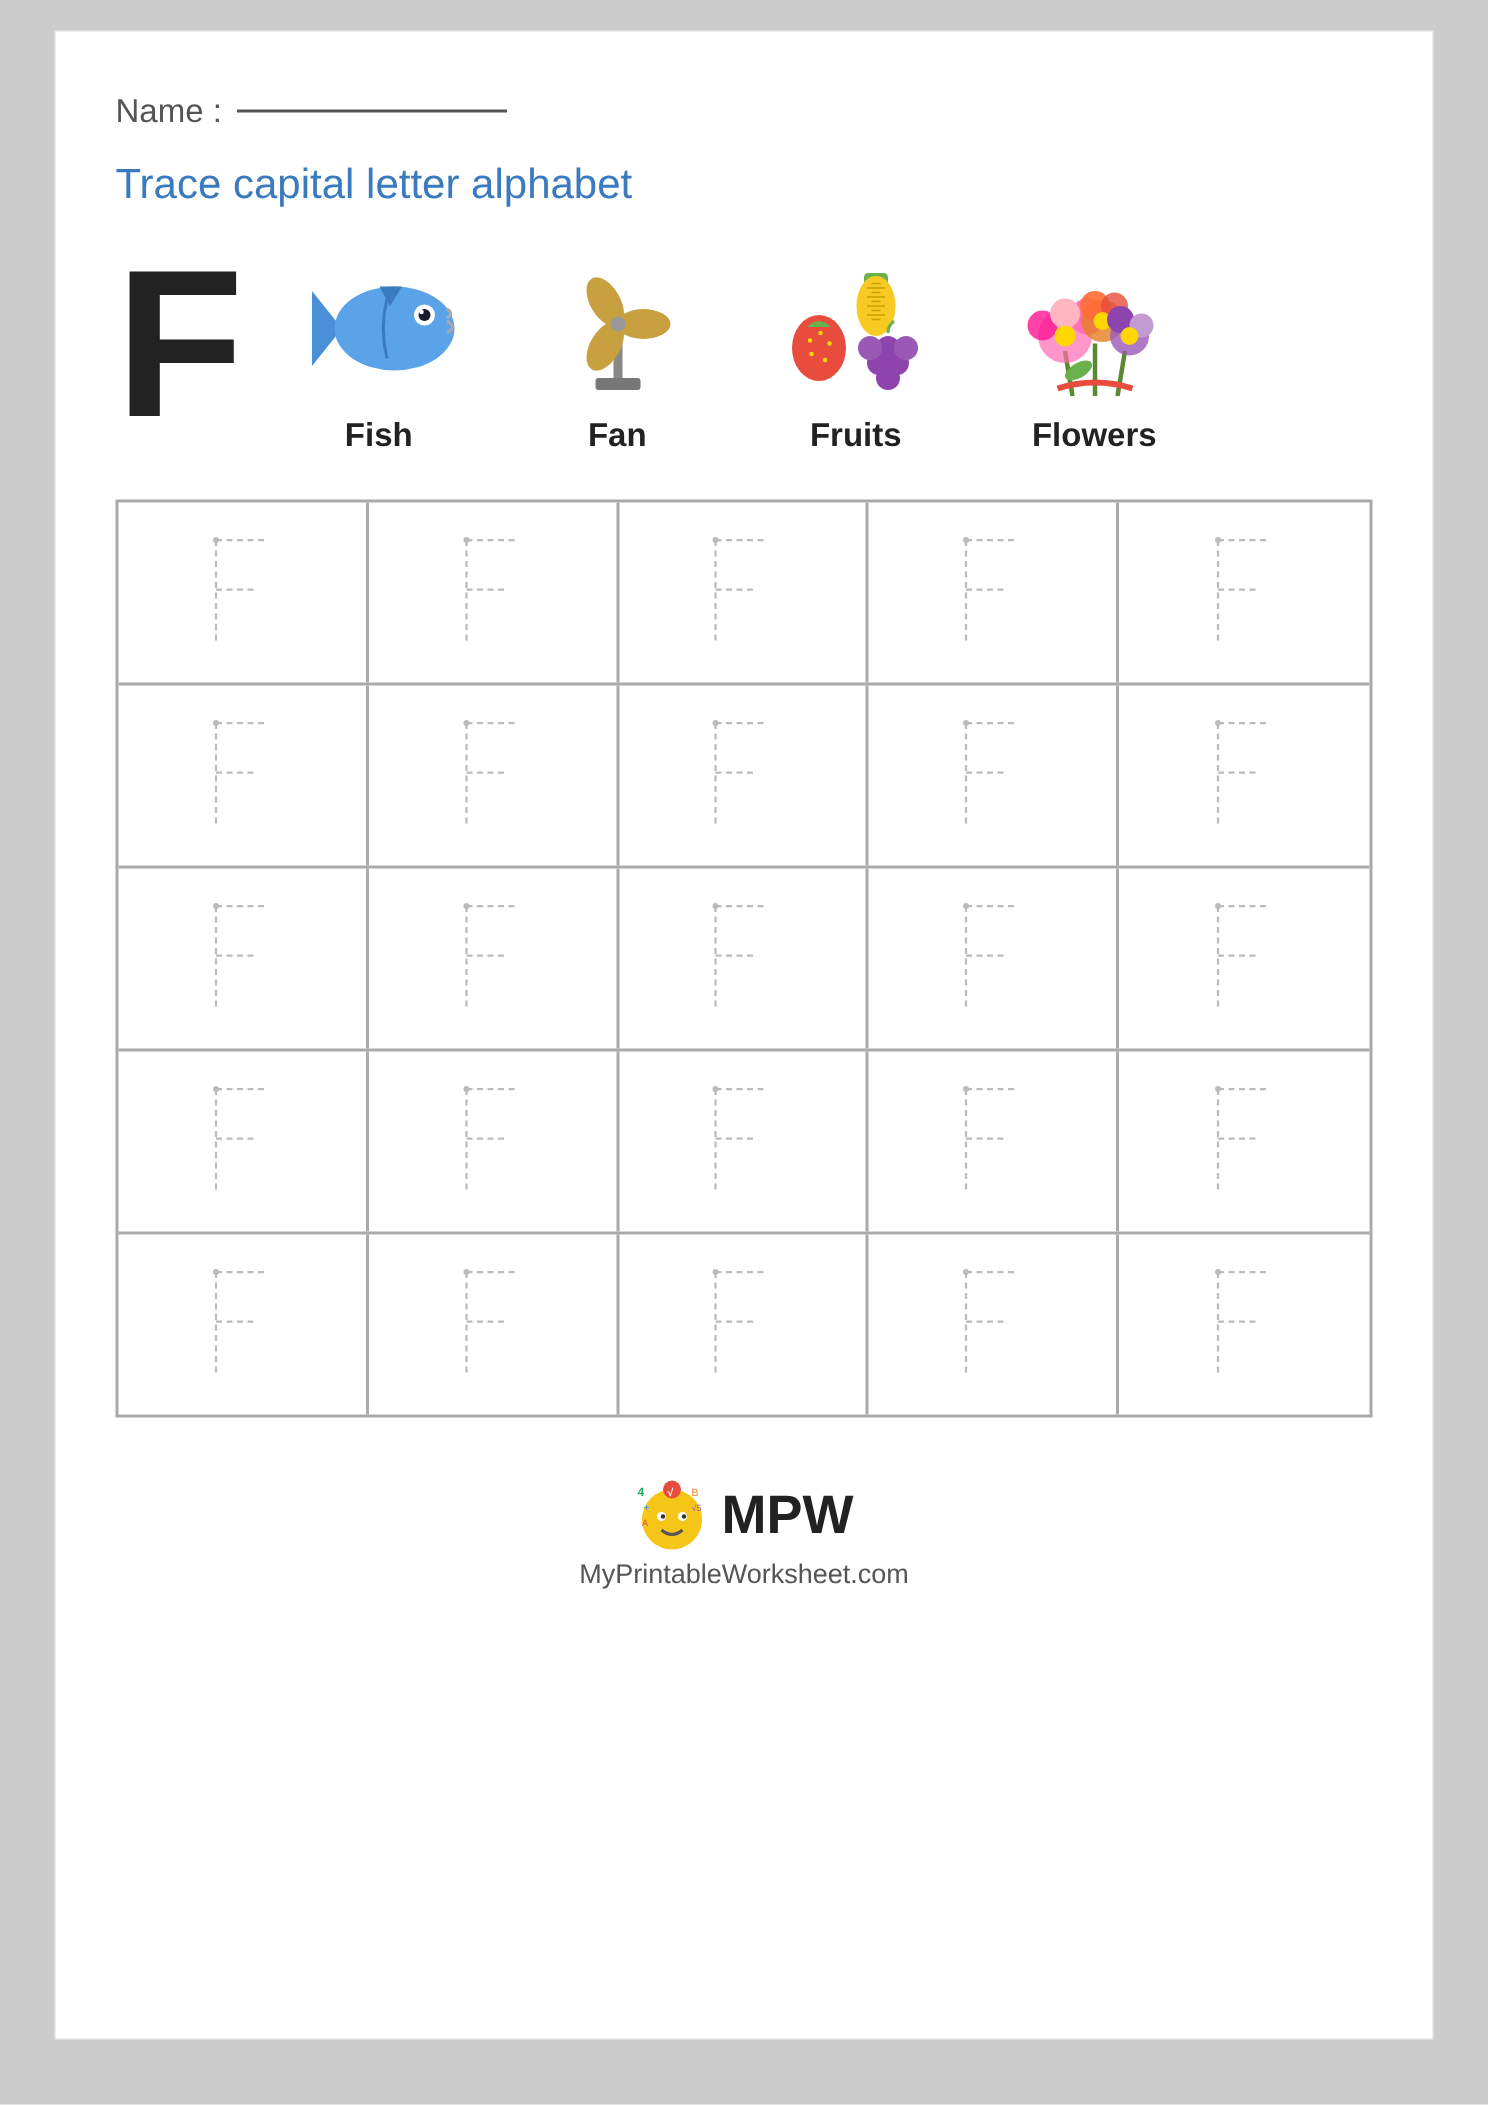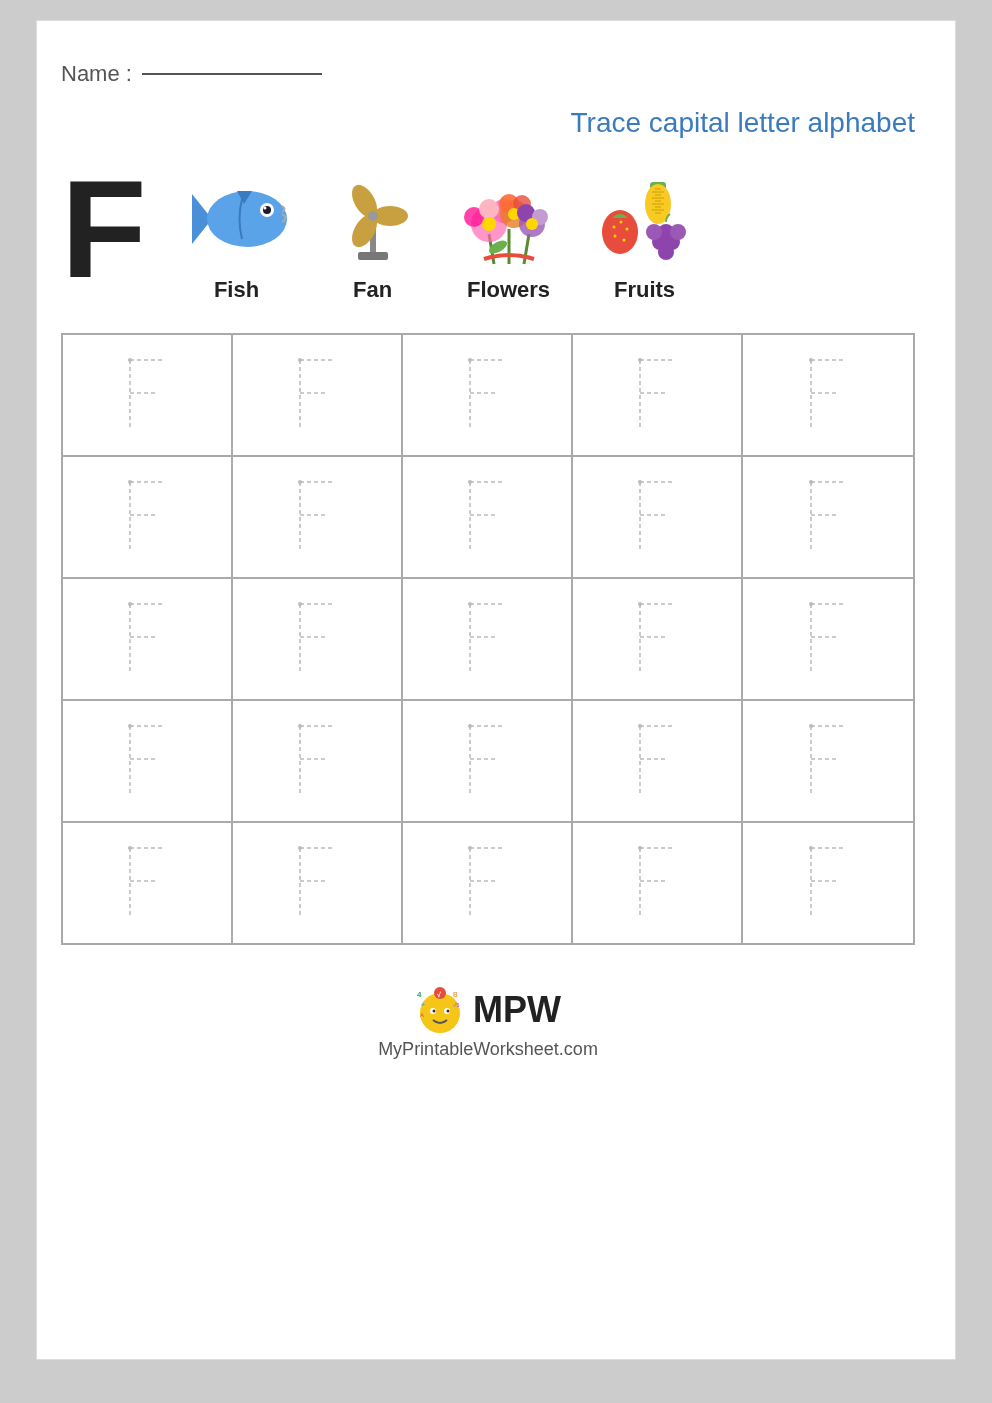--- a/index.html
+++ b/index.html
@@ -10,38 +10,38 @@
       align-items: flex-start;
       min-height: 100vh;
       padding: 20px;
       font-family: Arial, sans-serif;
     }
     .page {
       background: #fff;
       width: 920px;
       min-height: 1340px;
       border: 1px solid #ddd;
-      padding: 40px 40px 30px 24px;
+      padding: 40px 40px 30px 40px;
       position: relative;
     }
     .name-line {
       font-size: 22px;
       color: #555;
       margin-bottom: 20px;
       display: flex;
       align-items: center;
       gap: 10px;
     }
     .name-underline {
       display: inline-block;
       width: 180px;
       border-bottom: 2px solid #555;
     }
     .title {
-      text-align: right;
+      text-align: left;
       font-size: 28px;
       color: #3a7abf;
       margin-bottom: 30px;
       font-weight: normal;
     }
     .letter-section {
       display: flex;
       align-items: flex-start;
       gap: 10px;
       margin-bottom: 20px;
@@ -50,21 +50,21 @@
       font-size: 140px;
       font-weight: 900;
       color: #222;
       line-height: 1;
       margin-right: 20px;
       margin-top: -10px;
       font-family: 'Arial Black', Arial, sans-serif;
     }
     .images-row {
       display: flex;
-      gap: 16px;
+      gap: 39px;
       align-items: flex-end;
     }
     .image-item {
       display: flex;
       flex-direction: column;
       align-items: center;
       gap: 8px;
     }
     .image-box {
       width: 120px;
@@ -190,52 +190,20 @@
 
             <circle cx="50" cy="42" r="6" fill="#888"></circle>
 
             <ellipse cx="50" cy="25" rx="10" ry="18" fill="#c8a040" transform="rotate(-30 50 42)"></ellipse>
             <ellipse cx="50" cy="25" rx="10" ry="18" fill="#c8a040" transform="rotate(90 50 42)"></ellipse>
             <ellipse cx="50" cy="25" rx="10" ry="18" fill="#c8a040" transform="rotate(210 50 42)"></ellipse>
             <circle cx="50" cy="42" r="5" fill="#999"></circle>
           </svg>
         </div>
         <div class="image-label">Fan</div>
-      </div>
-
-      <div class="image-item">
-        <div class="image-box">
-          <svg class="flowers-svg" viewBox="0 0 110 100" xmlns="http://www.w3.org/2000/svg">
-
-            <line x1="40" y1="95" x2="35" y2="65" stroke="#5a8a30" stroke-width="3"></line>
-            <line x1="55" y1="95" x2="55" y2="60" stroke="#5a8a30" stroke-width="3"></line>
-            <line x1="70" y1="95" x2="75" y2="65" stroke="#5a8a30" stroke-width="3"></line>
-
-            <ellipse cx="44" cy="78" rx="10" ry="5" fill="#6ab04c" transform="rotate(-30 44 78)"></ellipse>
-
-            <circle cx="35" cy="55" r="18" fill="#ff69b4" opacity="0.7"></circle>
-            <circle cx="20" cy="48" r="10" fill="#ff1493" opacity="0.8"></circle>
-            <circle cx="50" cy="42" r="12" fill="#ff69b4" opacity="0.9"></circle>
-            <circle cx="35" cy="40" r="10" fill="#ffb6c1"></circle>
-            <circle cx="35" cy="55" r="7" fill="#ffd700"></circle>
-
-            <circle cx="60" cy="45" r="14" fill="#e67e22" opacity="0.8"></circle>
-            <circle cx="55" cy="35" r="10" fill="#ff6b35" opacity="0.9"></circle>
-            <circle cx="68" cy="35" r="9" fill="#e74c3c" opacity="0.8"></circle>
-            <circle cx="60" cy="45" r="6" fill="#ffd700"></circle>
-
-            <circle cx="78" cy="55" r="13" fill="#9b59b6" opacity="0.8"></circle>
-            <circle cx="72" cy="44" r="9" fill="#8e44ad"></circle>
-            <circle cx="86" cy="48" r="8" fill="#c39bd3"></circle>
-            <circle cx="78" cy="55" r="6" fill="#ffd700"></circle>
-
-            <path d="M30,90 Q55,82 80,90" stroke="#e74c3c" stroke-width="4" fill="none"></path>
-          </svg>
-        </div>
-        <div class="image-label">Flowers</div>
       </div>
 
       <div class="image-item">
         <div class="image-box">
           <svg class="fruits-svg" viewBox="0 0 110 95" xmlns="http://www.w3.org/2000/svg">
 
             <rect x="60" y="10" width="16" height="24" rx="3" fill="#6ab04c"></rect>
             <ellipse cx="68" cy="32" rx="13" ry="20" fill="#f9ca24"></ellipse>
             <path d="M62,20 L74,20 M62,26 L74,26 M62,32 L74,32 M62,38 L74,38 M65,17 L71,17 M65,23 L71,23 M65,29 L71,29 M65,35 L71,35 M65,41 L71,41" stroke="#c8a000" stroke-width="1" fill="none"></path>
 
@@ -252,20 +220,52 @@
             <circle cx="76" cy="60" r="8" fill="#8e44ad"></circle>
             <circle cx="64" cy="60" r="8" fill="#9b59b6"></circle>
             <circle cx="88" cy="60" r="8" fill="#9b59b6"></circle>
             <circle cx="76" cy="80" r="8" fill="#8e44ad"></circle>
             <path d="M76,50 Q76,45 80,42" stroke="#6ab04c" stroke-width="2" fill="none"></path>
           </svg>
         </div>
         <div class="image-label">Fruits</div>
       </div>
 
+      <div class="image-item">
+        <div class="image-box">
+          <svg class="flowers-svg" viewBox="0 0 110 100" xmlns="http://www.w3.org/2000/svg">
+
+            <line x1="40" y1="95" x2="35" y2="65" stroke="#5a8a30" stroke-width="3"></line>
+            <line x1="55" y1="95" x2="55" y2="60" stroke="#5a8a30" stroke-width="3"></line>
+            <line x1="70" y1="95" x2="75" y2="65" stroke="#5a8a30" stroke-width="3"></line>
+
+            <ellipse cx="44" cy="78" rx="10" ry="5" fill="#6ab04c" transform="rotate(-30 44 78)"></ellipse>
+
+            <circle cx="35" cy="55" r="18" fill="#ff69b4" opacity="0.7"></circle>
+            <circle cx="20" cy="48" r="10" fill="#ff1493" opacity="0.8"></circle>
+            <circle cx="50" cy="42" r="12" fill="#ff69b4" opacity="0.9"></circle>
+            <circle cx="35" cy="40" r="10" fill="#ffb6c1"></circle>
+            <circle cx="35" cy="55" r="7" fill="#ffd700"></circle>
+
+            <circle cx="60" cy="45" r="14" fill="#e67e22" opacity="0.8"></circle>
+            <circle cx="55" cy="35" r="10" fill="#ff6b35" opacity="0.9"></circle>
+            <circle cx="68" cy="35" r="9" fill="#e74c3c" opacity="0.8"></circle>
+            <circle cx="60" cy="45" r="6" fill="#ffd700"></circle>
+
+            <circle cx="78" cy="55" r="13" fill="#9b59b6" opacity="0.8"></circle>
+            <circle cx="72" cy="44" r="9" fill="#8e44ad"></circle>
+            <circle cx="86" cy="48" r="8" fill="#c39bd3"></circle>
+            <circle cx="78" cy="55" r="6" fill="#ffd700"></circle>
+
+            <path d="M30,90 Q55,82 80,90" stroke="#e74c3c" stroke-width="4" fill="none"></path>
+          </svg>
+        </div>
+        <div class="image-label">Flowers</div>
+      </div>
+
     </div>
   </div>
 
   <div class="tracing-section">
 
     <div class="tracing-row">
       <div class="tracing-cell">
         <svg width="55" height="75" viewBox="0 0 55 75">
           <line x1="10" y1="2" x2="10" y2="72" stroke="#bbb" stroke-width="1.5" stroke-dasharray="4,3"></line>
           <line x1="10" y1="2" x2="42" y2="2" stroke="#bbb" stroke-width="1.5" stroke-dasharray="4,3"></line>

